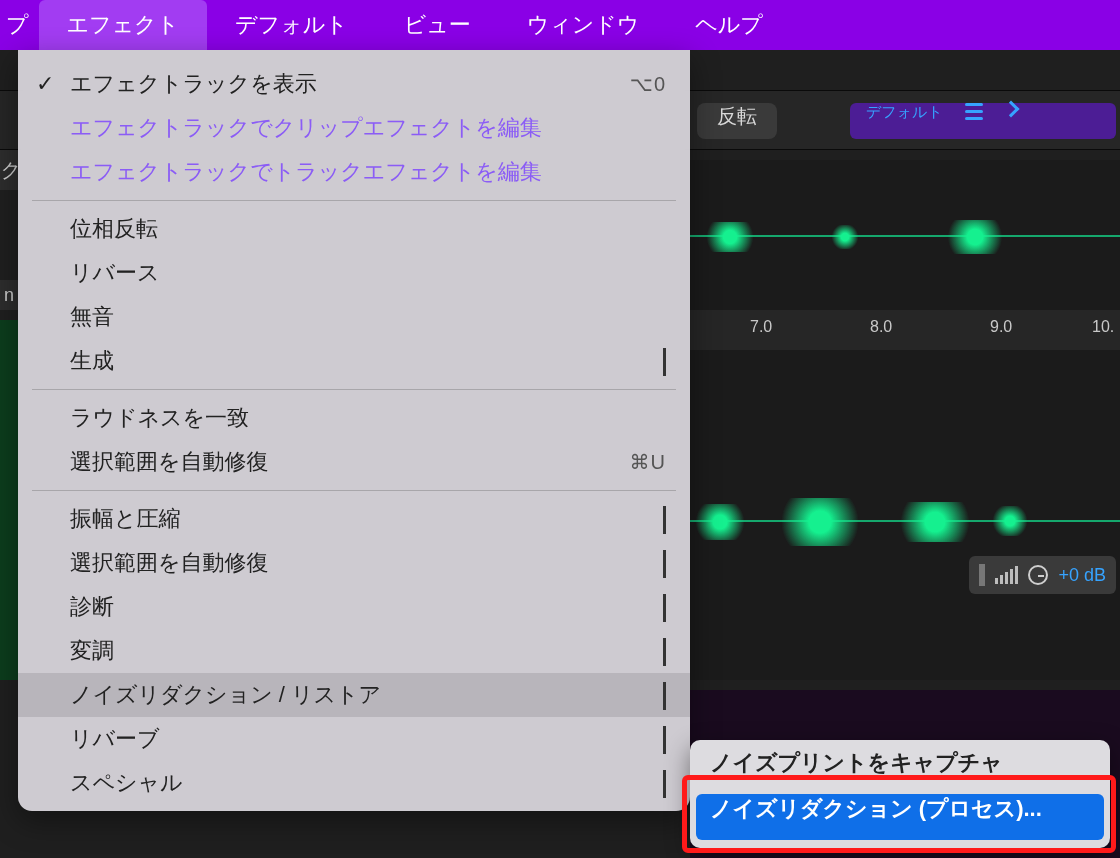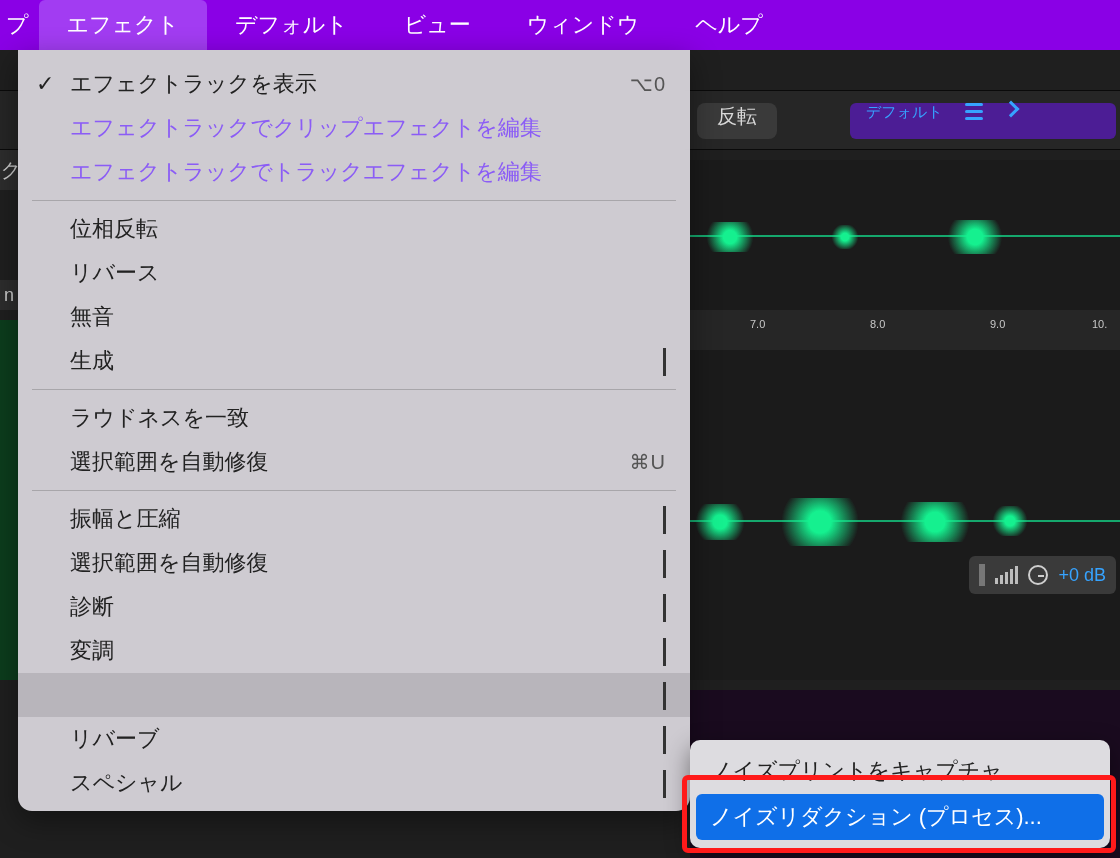--- a/index.html
+++ b/index.html
@@ -57,21 +57,21 @@
   .hamb { display:inline-flex; flex-direction:column; gap:4px;}
   .hamb span{width:18px;height:3px;background:#36a3ff;border-radius:2px;}
   
   
   .wave-panel {
     position: absolute;
     left: 690px; right: 0;
     background: #1b1b1b;
   }
   .wave-top { top: 160px; height: 150px; }
-  .ruler { position:absolute; top:310px; left:690px; right:0; height:40px; background:#262626; color:#c8c8c8; font-size:11px; }
+  .ruler { position:absolute; top:310px; left:690px; right:0; height:40px; background:#262626; color:#c8c8c8; font-size:16px; }
   .ruler .tick { position:absolute; top:8px; }
   .ruler .t70 { left: 60px; }
   .ruler .t80 { left: 180px; }
   .ruler .t90 { left: 300px; }
   .ruler .t10 { left: 402px; }
   .wave-mid { top: 350px; height: 330px; }
   .wave-spec { top: 690px; height: 168px; background:#1a0b1f; }
   
   .vol-widget { position:absolute; right:4px; top:556px; height:38px; background:#3a3a3a; border-radius:6px; display:flex;align-items:center;padding:0 10px;gap:10px;color:#36a3ff;font-size:18px;}
   .bars { display:flex; gap:2px; align-items:flex-end;}
@@ -126,23 +126,24 @@
     left: 690px;
     width: 420px;
     background: rgba(232,232,235,0.95);
     border-radius: 10px;
     box-shadow: 0 8px 24px rgba(0,0,0,0.45);
     padding: 8px 0;
     font-size: 22px;
     color:#222;
   }
   .sub-item {
-    display:flex; align-items:center;
+    display:flex; align-items:flex-start;
     height: 46px;
     padding: 0 20px;
+    font-weight: bold;
   }
   .sub-item.hl {
     background: #0f6fe8;
     color: #fff;
     margin: 0 6px;
     border-radius: 6px;
     padding: 0 14px;
   }
   
   
@@ -285,20 +286,21 @@
   </div>
   <div class="dd-item">
     <span>診断</span>
     <span class="dd-arrow"><span class="chev"></span></span>
   </div>
   <div class="dd-item">
     <span>変調</span>
     <span class="dd-arrow"><span class="chev"></span></span>
   </div>
   <div class="dd-item hov">
+    <span>ノイズリダクション / リストア</span>
     <span class="dd-arrow"><span class="chev"></span></span>
   </div>
   <div class="dd-item">
     <span>リバーブ</span>
     <span class="dd-arrow"><span class="chev"></span></span>
   </div>
   <div class="dd-item">
     <span>スペシャル</span>
     <span class="dd-arrow"><span class="chev"></span></span>
   </div>

